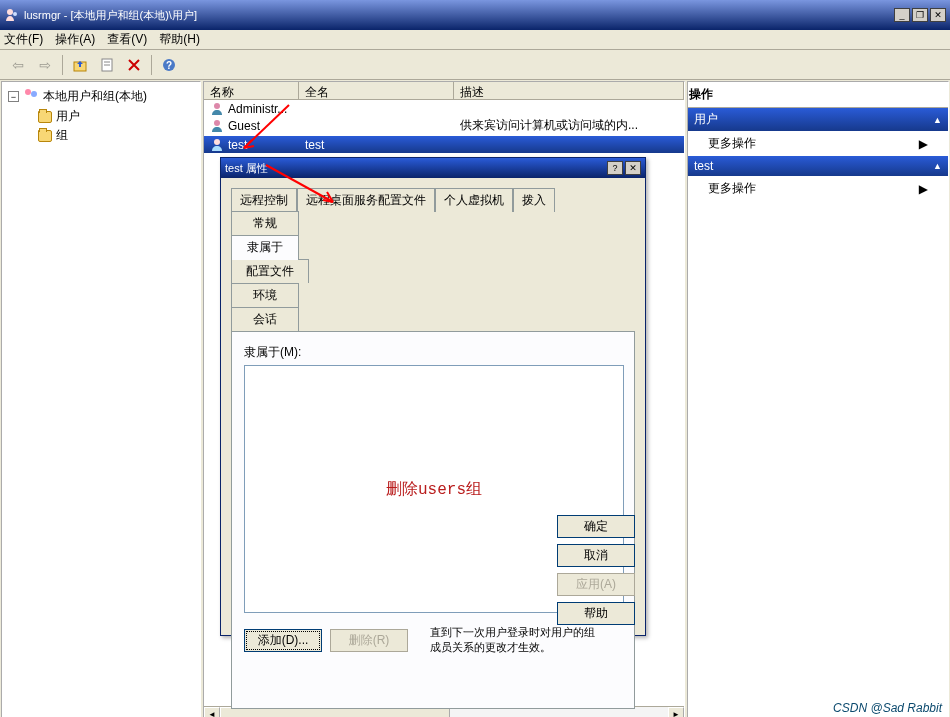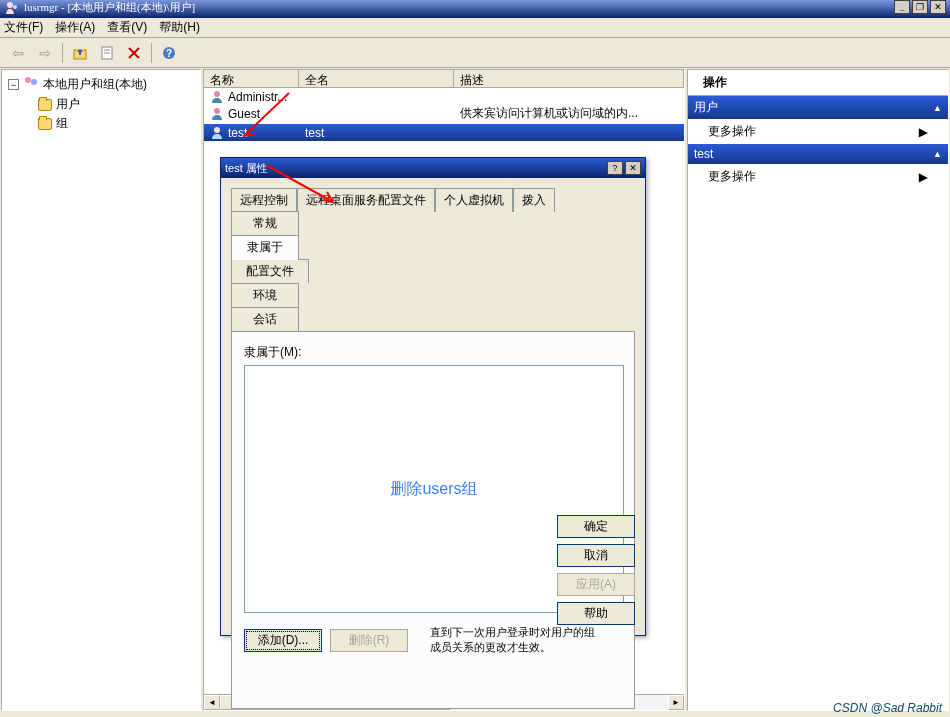--- a/index.html
+++ b/index.html
@@ -1,18 +1,18 @@
 <!DOCTYPE html>
 <html><head>
 <meta charset="utf-8">
 <style>
 * { box-sizing: border-box; }
 body { margin: 0; font-family: "SimSun", Tahoma, sans-serif; font-size: 12px; background: #ece9d8; width: 950px; height: 717px; overflow: hidden; position: relative; }
 
-.titlebar { height: 18px; background: linear-gradient(#7a96df, #0a246a); color: #fff; display: flex; padding: 0 4px; font-size: 11px; font-family: Liberation Serif, serif; }
+.titlebar { height: 30px; background: linear-gradient(#7a96df, #0a246a); color: #fff; display: flex; align-items: center; padding: 0 4px; font-size: 11px; }
 .titlebar .icon { width: 16px; height: 16px; margin-right: 4px; display: inline-block; }
 .titlebar .ctrls { margin-left: auto; display: flex; gap: 2px; }
 .titlebar .ctrl { width: 16px; height: 14px; background: #d4d0c8; border: 1px solid #404040; display: flex; align-items: center; justify-content: center; font-size: 9px; color: #000; }
 
 .menubar { height: 20px; background: #ece9d8; display: flex; align-items: center; padding: 0 4px; gap: 12px; border-bottom: 1px solid #aca899; }
 
 .toolbar { height: 30px; background: #ece9d8; display: flex; align-items: center; padding: 0 6px; gap: 3px; border-bottom: 1px solid #aca899; }
 .tbtn { width: 24px; height: 24px; display: flex; align-items: center; justify-content: center; font-size: 14px; color: #333; border: 1px solid transparent; }
 .tbtn.disabled { opacity: .45; }
 .tsep { width: 1px; height: 20px; background: #aca899; margin: 0 2px; }
@@ -30,21 +30,21 @@
 .center { flex: 1; position: relative; overflow: hidden; }
 .list-header { display: flex; height: 18px; border-bottom: 1px solid #aca899; }
 .list-header > div { padding: 2px 6px; border-right: 1px solid #aca899; background: #ece9d8; }
 .list-row { display: flex; height: 17px; align-items: center; }
 .list-row.selected { background: linear-gradient(#2a5bd7, #16398c); color: #fff; }
 .list-row > div { padding: 0 6px; white-space: nowrap; overflow: hidden; }
 .userico { width: 14px; height: 14px; margin-right: 4px; display: inline-flex; }
 .userico svg { width: 100%; height: 100%; }
 
 .actions { width: 262px; padding: 0; }
-.act-title { padding: 4px 15px; font-weight: bold; border-bottom: 1px solid #aca899; }
+.act-title { padding: 4px 1px; font-weight: bold; border-bottom: 1px solid #aca899; }
 .act-sec { background: linear-gradient(#2a5bd7, #16398c); color: #fff; padding: 3px 6px; display: flex; align-items: center; }
 .act-sec span:last-child { margin-left: auto; font-size: 9px; }
 .act-item { padding: 4px 20px; display: flex; align-items: center; }
 .act-item span:last-child { margin-left: auto; }
 
 .scrollh { position: absolute; bottom: 0; left: 0; right: 0; height: 16px; background: #ece9d8; border-top: 1px solid #aca899; display: flex; }
 .scrollh .arr { width: 16px; height: 100%; background: #ece9d8; border: 1px outset #fff; display: flex; align-items: center; justify-content: center; font-size: 8px; }
 .scrollh .track { flex: 1; background: repeating-conic-gradient(#e8e8e8 0% 25%, #fff 0% 50%) 50% / 2px 2px; }
 .scrollh .thumb { height: 100%; width: 230px; background: #ece9d8; border: 1px outset #fff; }
 
@@ -54,21 +54,21 @@
 .d-title .ctrls { margin-left: auto; display: flex; gap: 2px; }
 .d-title .ctrl { width: 16px; height: 14px; background: #d4d0c8; border: 1px solid #404040; display: flex; align-items: center; justify-content: center; font-size: 9px; color: #000; }
 .d-body { padding: 10px; height: calc(100% - 20px); position: relative; }
 .tabrow { display: flex; }
 .tab { padding: 3px 8px; background: #ece9d8; border: 1px solid #919b9c; border-bottom: none; margin-right: 0; font-size: 12px; position: relative; }
 .tab.active { background: #fcfcfe; z-index: 2; margin-bottom: -1px; padding-bottom: 4px; }
 .tabrow.r2 { margin-top: -1px; flex-direction: column; }
 .tabpanel { border: 1px solid #919b9c; background: #fcfcfe; height: 378px; padding: 12px; position: relative; }
 .member-label { margin-bottom: 4px; }
 .member-list { width: 380px; height: 248px; background: #fff; border: 1px solid #7f9db9; display: flex; align-items: center; justify-content: center; }
-.annot { color: #3b82f6; font-size: 16px; font-family: Liberation Sans, sans-serif; }
+.annot { color: #b91c1c; font-size: 16px; font-family: Liberation Mono, monospace; }
 .btnrow { display: flex; gap: 8px; align-items: center; margin-top: 12px; }
 .btn { padding: 2px 0; width: 78px; text-align: center; background: #ece9d8; border: 1px solid #003c74; }
 .btn.disabled { color: #aca899; border-color: #aca899; }
 .btn.focus { outline: 1px dotted #000; outline-offset: -3px; }
 .hint { font-size: 11px; margin-left: 14px; line-height: 1.4; }
 .d-footer { position: absolute; bottom: 10px; right: 10px; display: flex; gap: 6px; flex-direction: column; }
 
 .arrow-svg { position: absolute; pointer-events: none; }
 
 .watermark { position: absolute; right: 8px; bottom: 2px; color: #0c4a6e; font-size: 12px; font-style: italic; }

